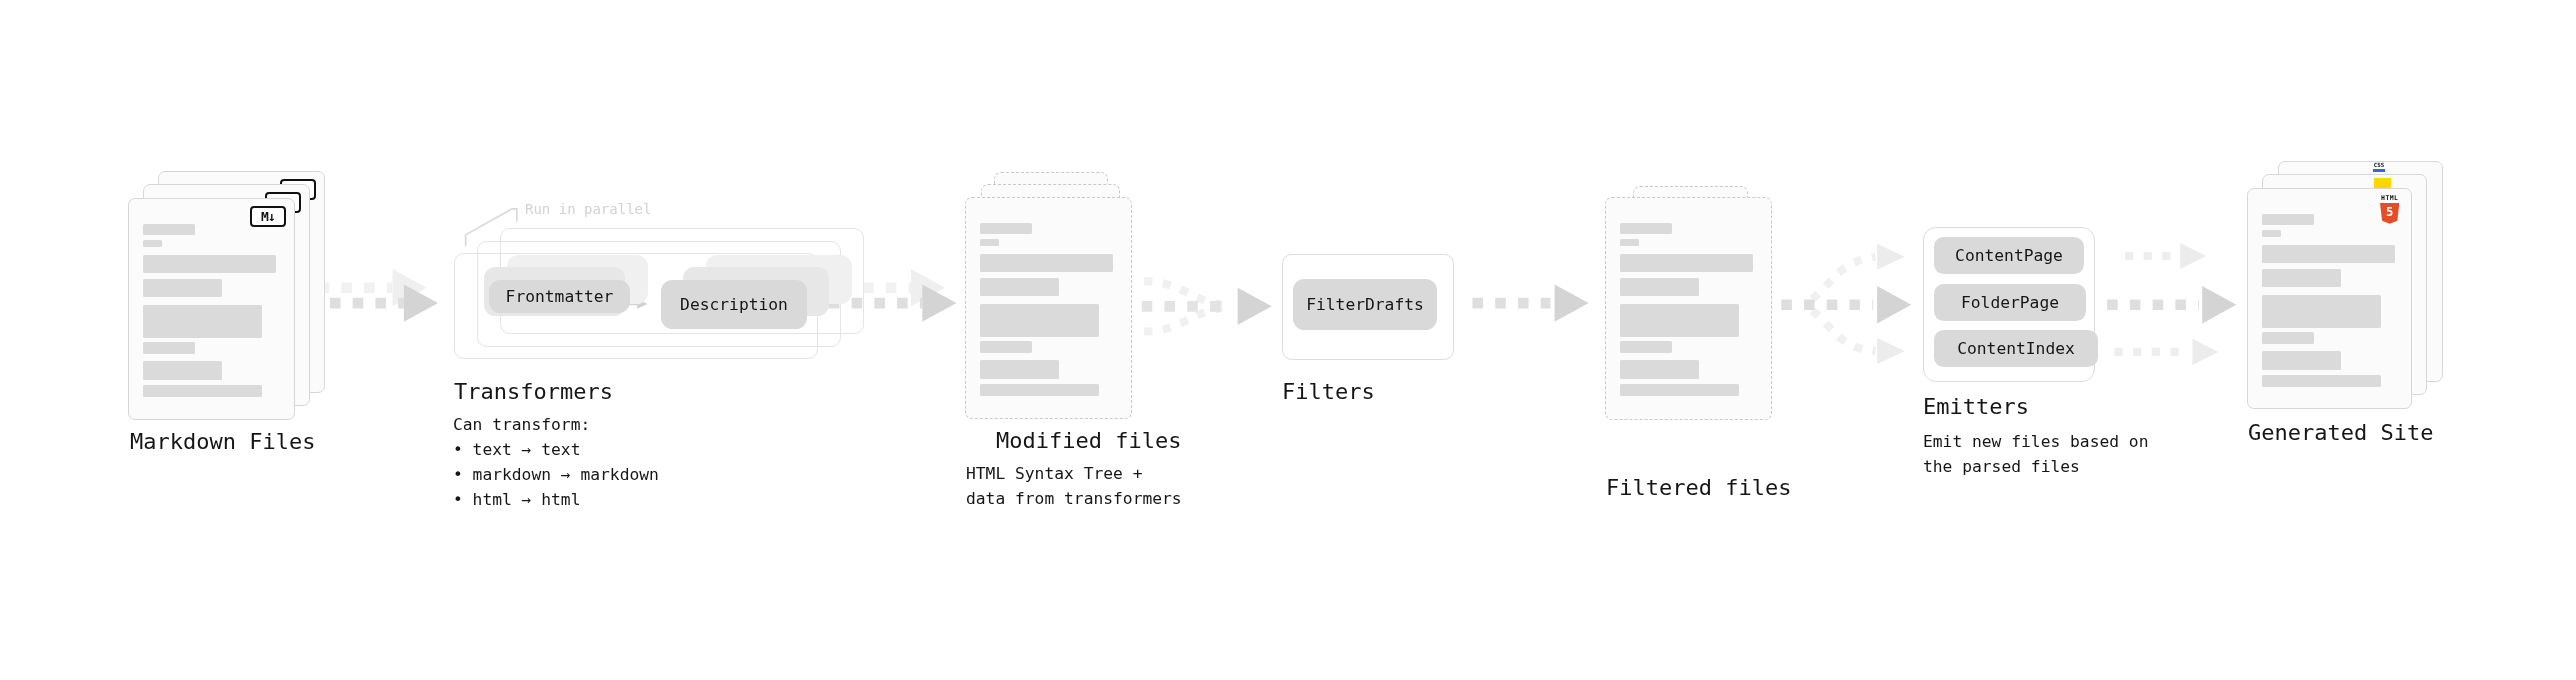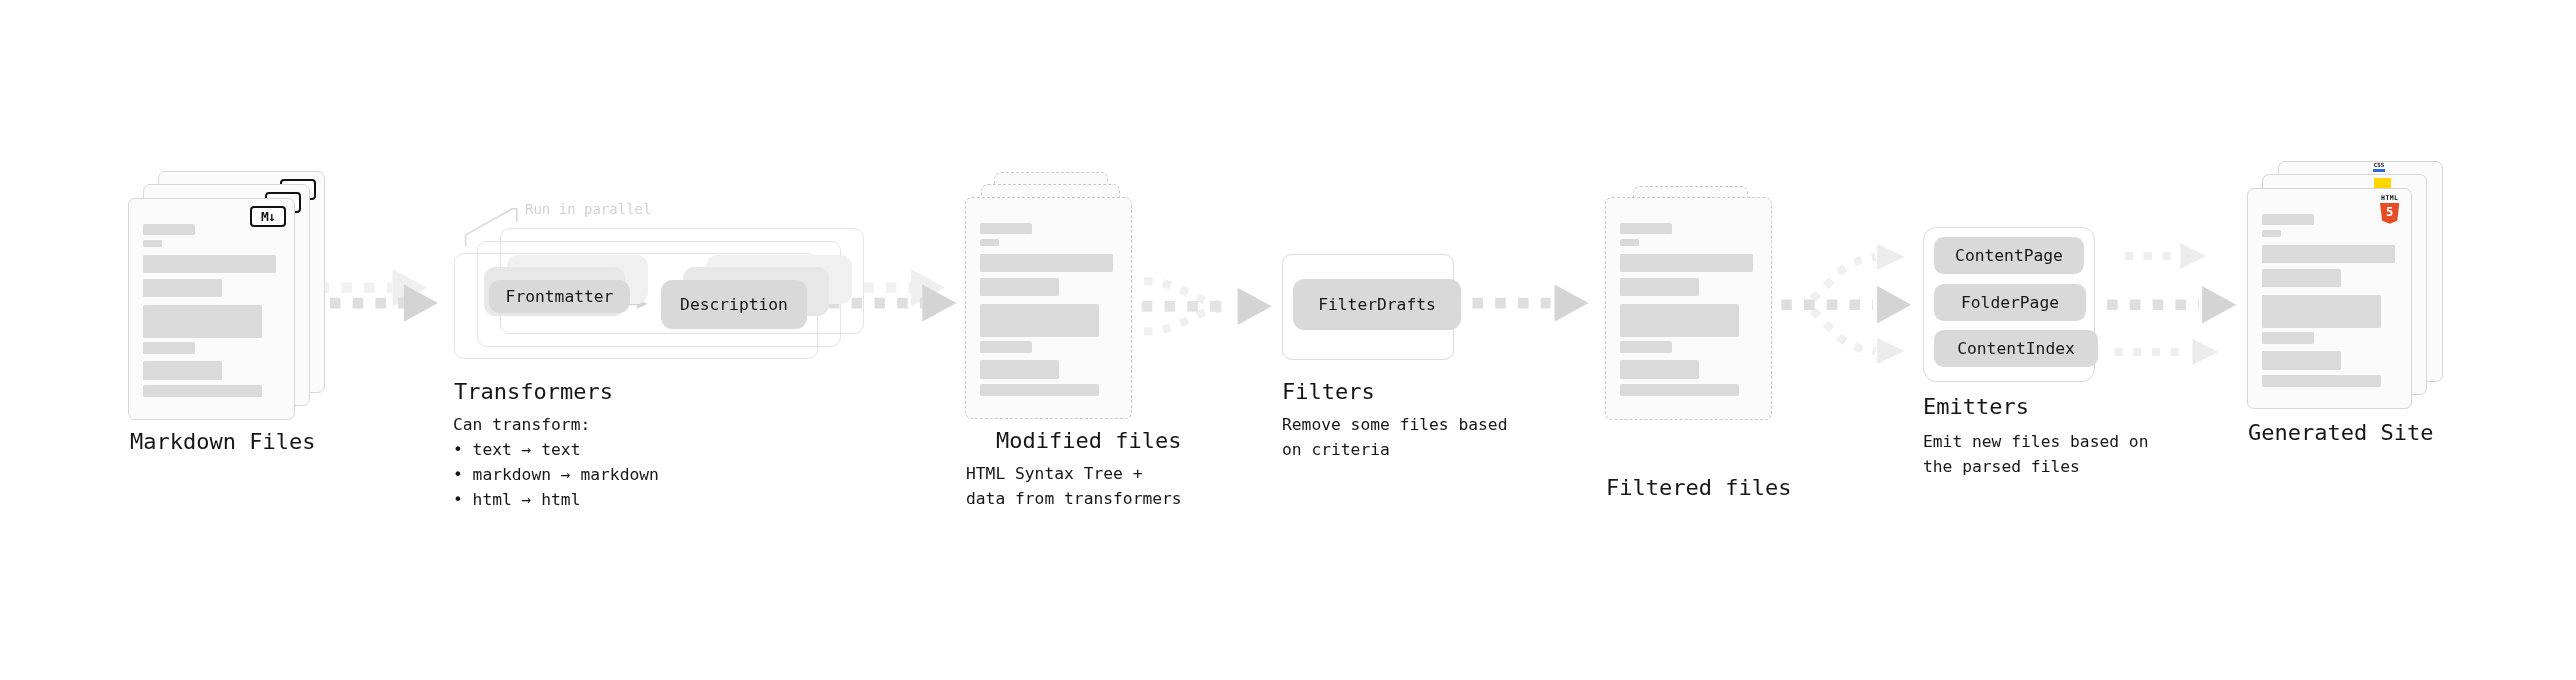--- a/index.html
+++ b/index.html
@@ -172,25 +172,23 @@
         <div class="bar" style="top: 162px; width: 79px; height: 18.7px;"></div>
         <div class="bar" style="top: 186px; width: 119px; height: 12.2px;"></div>
       </div>
   </div>
   <div class="label" style="left:996px;top:428px;">Modified files</div>
   <div class="desc" style="left:966px;top:461px;">HTML Syntax Tree +
 data from transformers</div>
 
   <div>
     <div class="frame solidish" style="left:1282px;top:254px;width:172px;height:106px;"></div>
-    <div class="chip" style="left:1293px;top:279px;width:168px;height:51px;">FilterDrafts</div>
+    <div class="chip" style="left:1293px;top:279px;width:144px;height:51px;">FilterDrafts</div>
   </div>
   <div class="label" style="left:1282px;top:379px;">Filters</div>
-  <div class="desc" style="left:1282px;top:412px;">Remove some files based
-on criteria</div>
 
   <div>
     <div class="card dashed" style="left:1633px;top:186px;width:115px;height:211px;"></div>
     <div class="card dashed doc-lines" style="left:1605px;top:197px;height:223px;">
         <div class="bar" style="top: 25px; width: 52px; height: 11.4px;"></div>
         <div class="bar" style="top: 41px; width: 18.7px; height: 6.5px;"></div>
         <div class="bar" style="top: 56px; width: 133px; height: 18px;"></div>
         <div class="bar" style="top: 80px; width: 79px; height: 18px;"></div>
         <div class="bar" style="top: 106px; width: 119px; height: 32.5px;"></div>
         <div class="bar" style="top: 143px; width: 52px; height: 12.2px;"></div>

